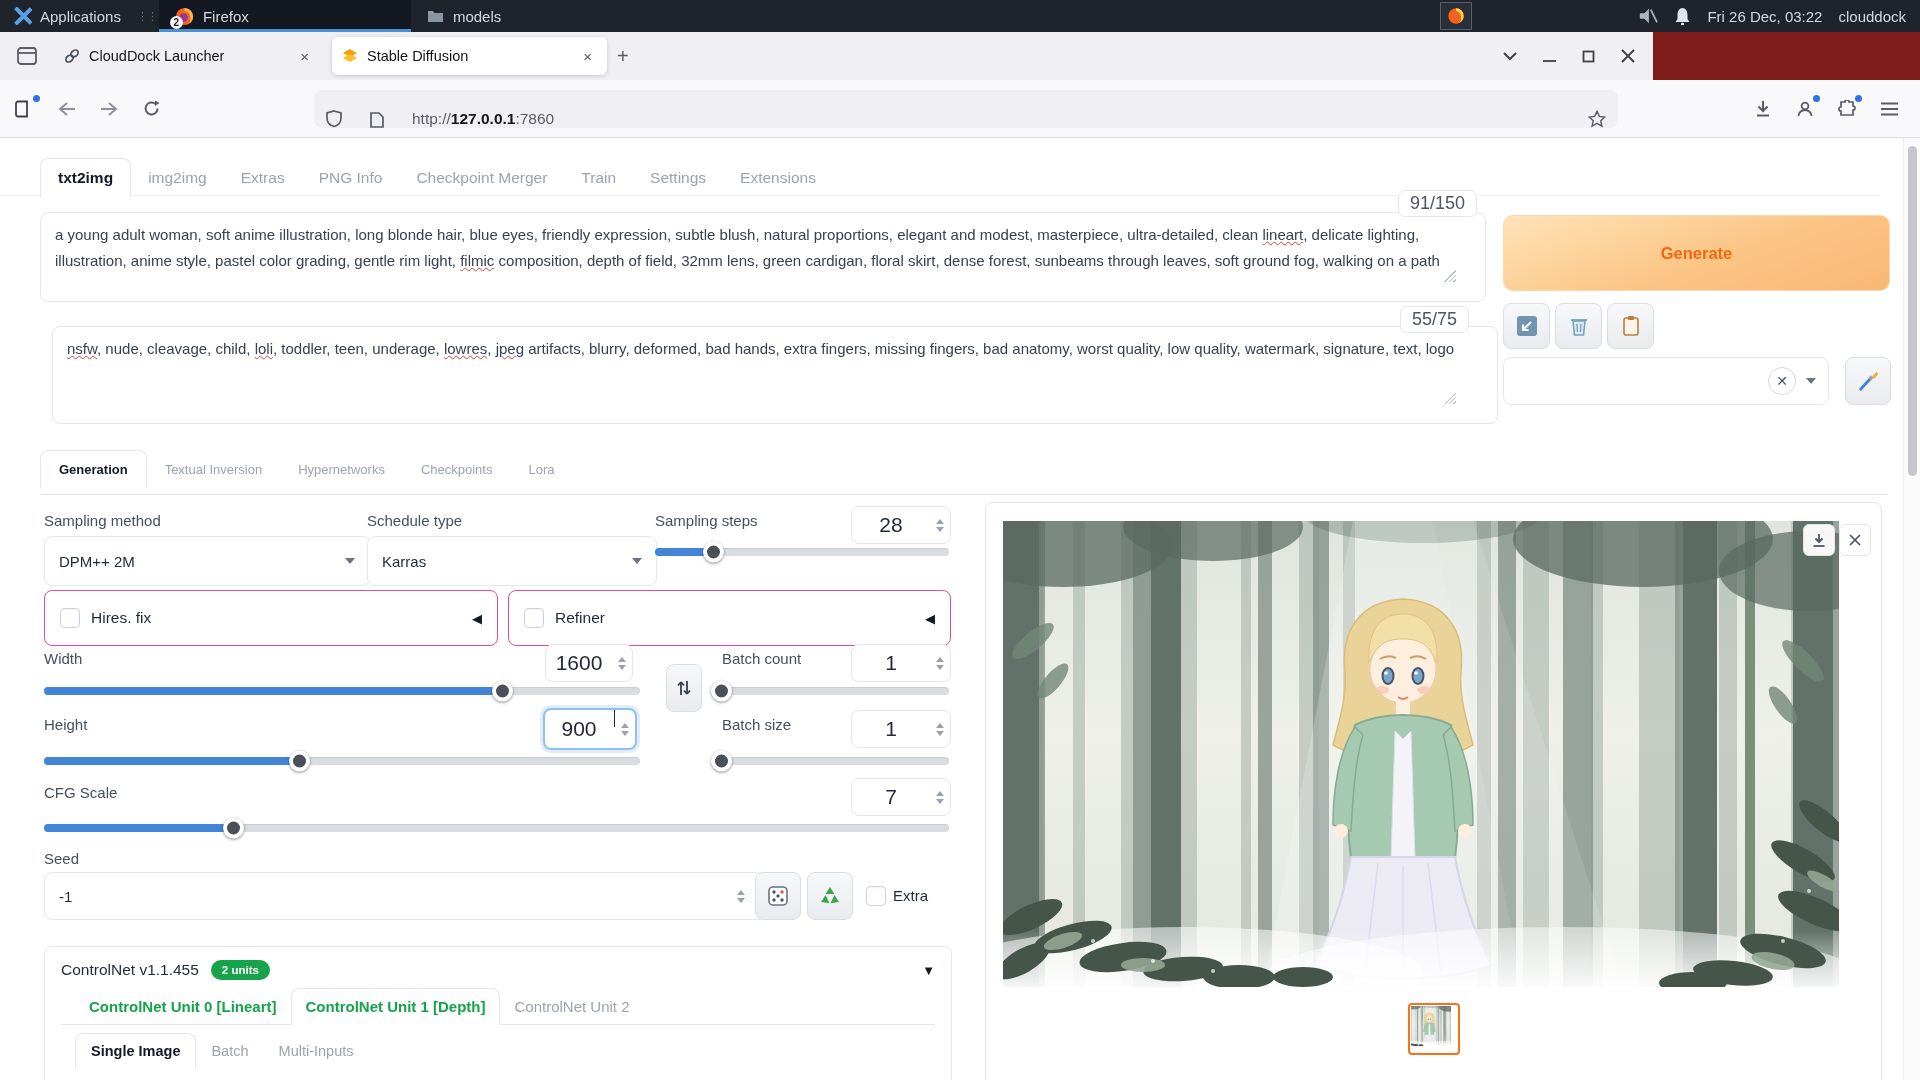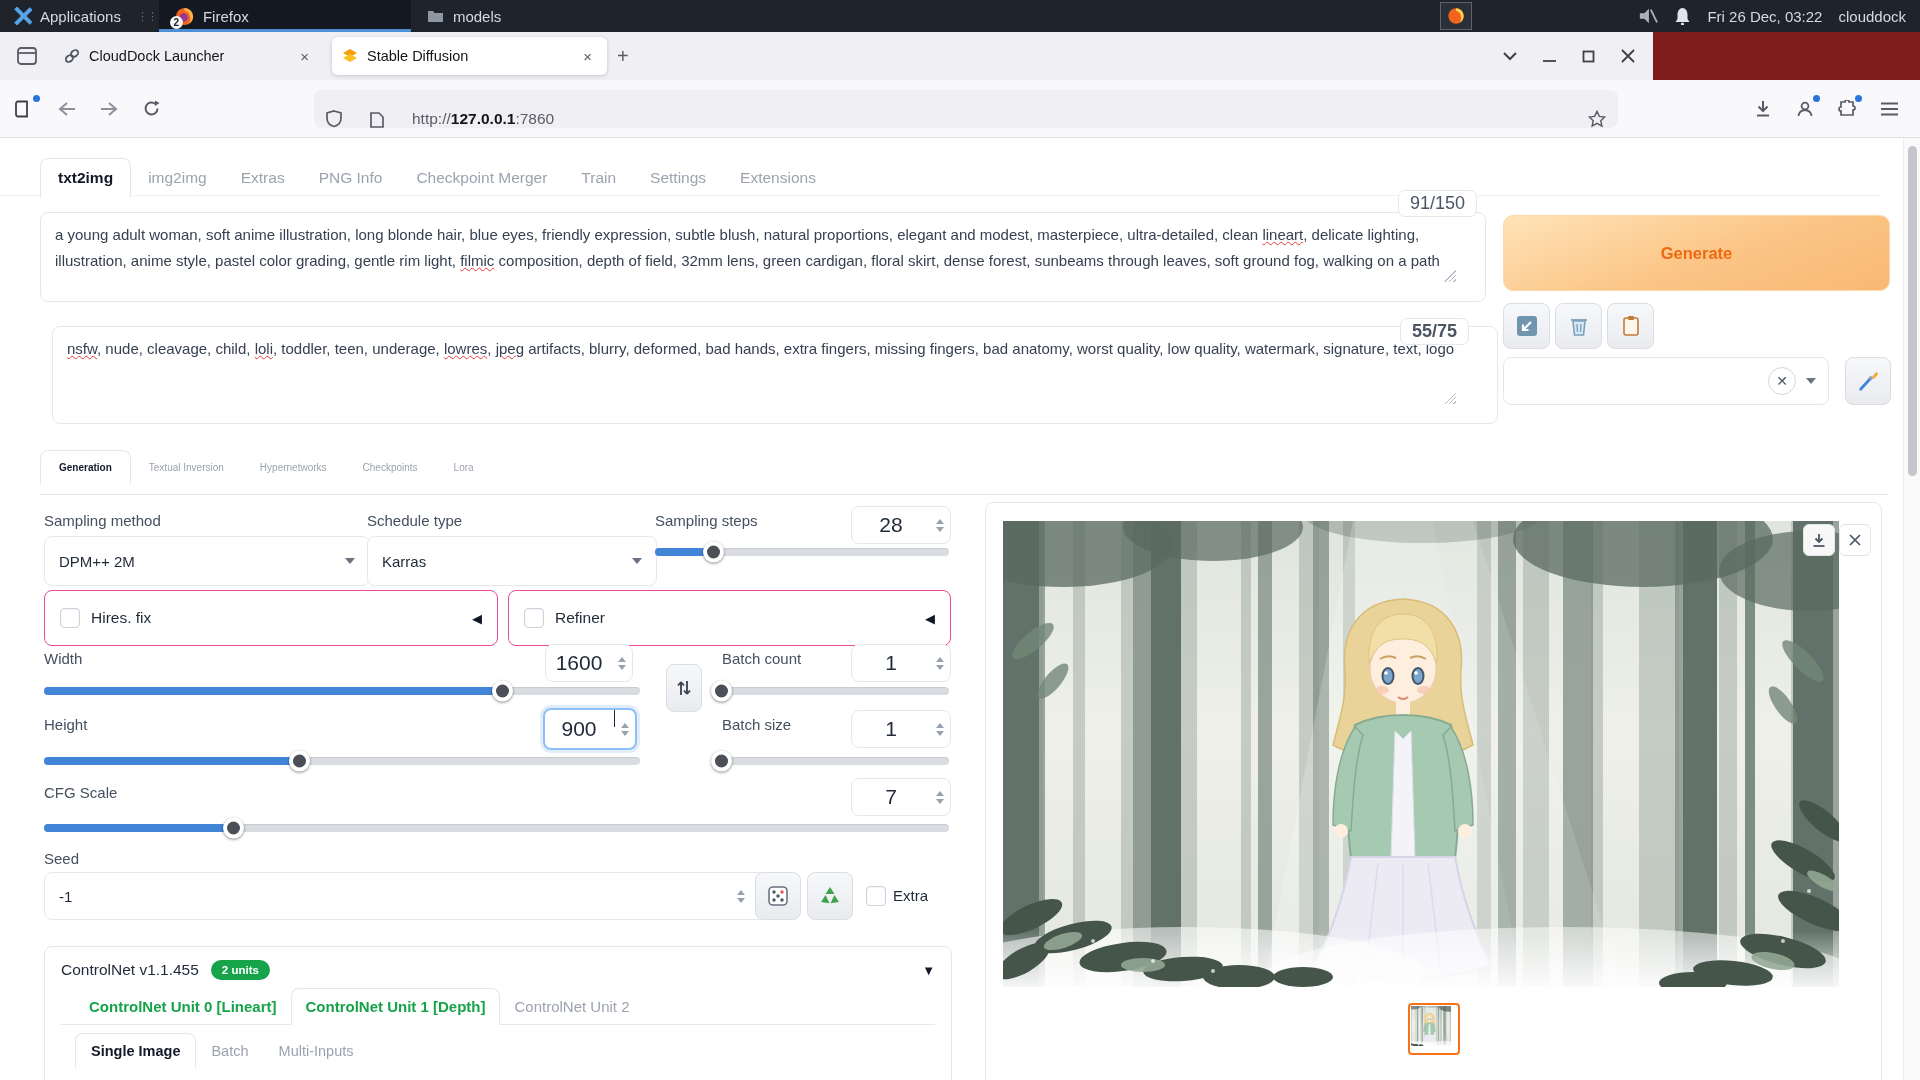--- a/index.html
+++ b/index.html
@@ -69,21 +69,21 @@
             border:1px solid #fcd9a8;display:flex;align-items:center;justify-content:center;
             font-size:16.5px;font-weight:700;color:#ee6912;cursor:pointer;}
   .tool-btn{position:absolute;width:45px;height:44px;border-radius:8px;border:1px solid #dadde3;
             background:linear-gradient(#f7f8fa,#e9ebef);display:flex;align-items:center;justify-content:center;cursor:pointer;}
   #styledrop{position:absolute;left:1503px;top:357px;width:312px;height:46px;border:1px solid #e5e7eb;
              border-radius:8px;background:#fff;display:flex;align-items:center;justify-content:flex-end;gap:10px;padding-right:12px;}
   .xcircle{width:26px;height:26px;border-radius:50%;border:1px solid #d4d7dd;color:#4b5563;
            display:flex;align-items:center;justify-content:center;font-size:14px;}
   .caret-dn{width:0;height:0;border-left:5px solid transparent;border-right:5px solid transparent;border-top:6px solid #6b7280;}
 
-  .gtabs{position:absolute;left:40px;top:312px;display:flex;align-items:flex-end;font-size:10px;color:#9ca3af;}
+  .gtabs{position:absolute;left:40px;top:312px;display:flex;align-items:flex-end;font-size:13px;color:#9ca3af;}
   .gtab{padding:11px 18px;}
   .gtab.active{border:1px solid #e5e7eb;border-bottom:1px solid #fff;border-radius:8px 8px 0 0;
                background:#fff;color:#111827;font-weight:700;margin-bottom:-1px;z-index:2;}
   #gtabline{position:absolute;left:40px;top:356px;width:1848px;height:1px;background:#e5e7eb;}
 
   .lbl{position:absolute;font-size:15px;color:#44505f;}
   .selbox{position:absolute;height:48px;border:1px solid #e5e7eb;border-radius:8px;background:#fff;
           display:flex;align-items:center;padding:0 14px;font-size:15px;color:#1f2937;}
   .selbox .caret-dn{margin-left:auto;}
   .numbox{position:absolute;border:1px solid #e5e7eb;border-radius:8px;background:#fff;display:flex;align-items:stretch;}
@@ -424,21 +424,21 @@
       <span class="mtab">Train</span>
       <span class="mtab">Settings</span>
       <span class="mtab">Extensions</span>
     </div>
     <div id="mtabline"></div>
 
     <div class="counter" style="left:1398px;top:52px;">91/150</div>
     <div class="ta" style="left:40px;top:74px;width:1416px;height:70px;">a young adult woman, soft anime illustration, long blonde hair, blue eyes, friendly expression, subtle blush, natural proportions, elegant and modest, masterpiece, ultra-detailed, clean <span class="sq">lineart</span>, delicate lighting, illustration, anime style, pastel color grading, gentle rim light, <span class="sq">filmic</span> composition, depth of field, 32mm lens, green cardigan, floral skirt, dense forest, sunbeams through leaves, soft ground fog, walking on a path</div>
     <div class="resizer" style="left:1444px;top:132px;"></div>
 
-    <div class="counter" style="left:1400px;top:180px;font-weight:bold;">55/75</div>
+    <div class="counter" style="left:1400px;top:168px;">55/75</div>
     <div class="ta" style="left:52px;top:188px;width:1416px;height:78px;"><span class="sq">nsfw</span>, nude, cleavage, child, <span class="sq">loli</span>, toddler, teen, underage, <span class="sq">lowres</span>, <span class="sq">jpeg</span> artifacts, blurry, deformed, bad hands, extra fingers, missing fingers, bad anatomy, worst quality, low quality, watermark, signature, text, logo</div>
     <div class="resizer" style="left:1444px;top:254px;"></div>
 
     <div id="generate" style="top:77px;">Generate</div>
 
     <div class="tool-btn" style="left:1503px;top:165px;">
       <svg width="22" height="22" viewBox="0 0 22 22">
         <rect x="1" y="1" width="20" height="20" rx="3" fill="#7195ae"></rect>
         <path d="M15,7 L7,15 M7,9.5 V15 H12.5" fill="none" stroke="#fff" stroke-width="2.2"></path>
       </svg>

